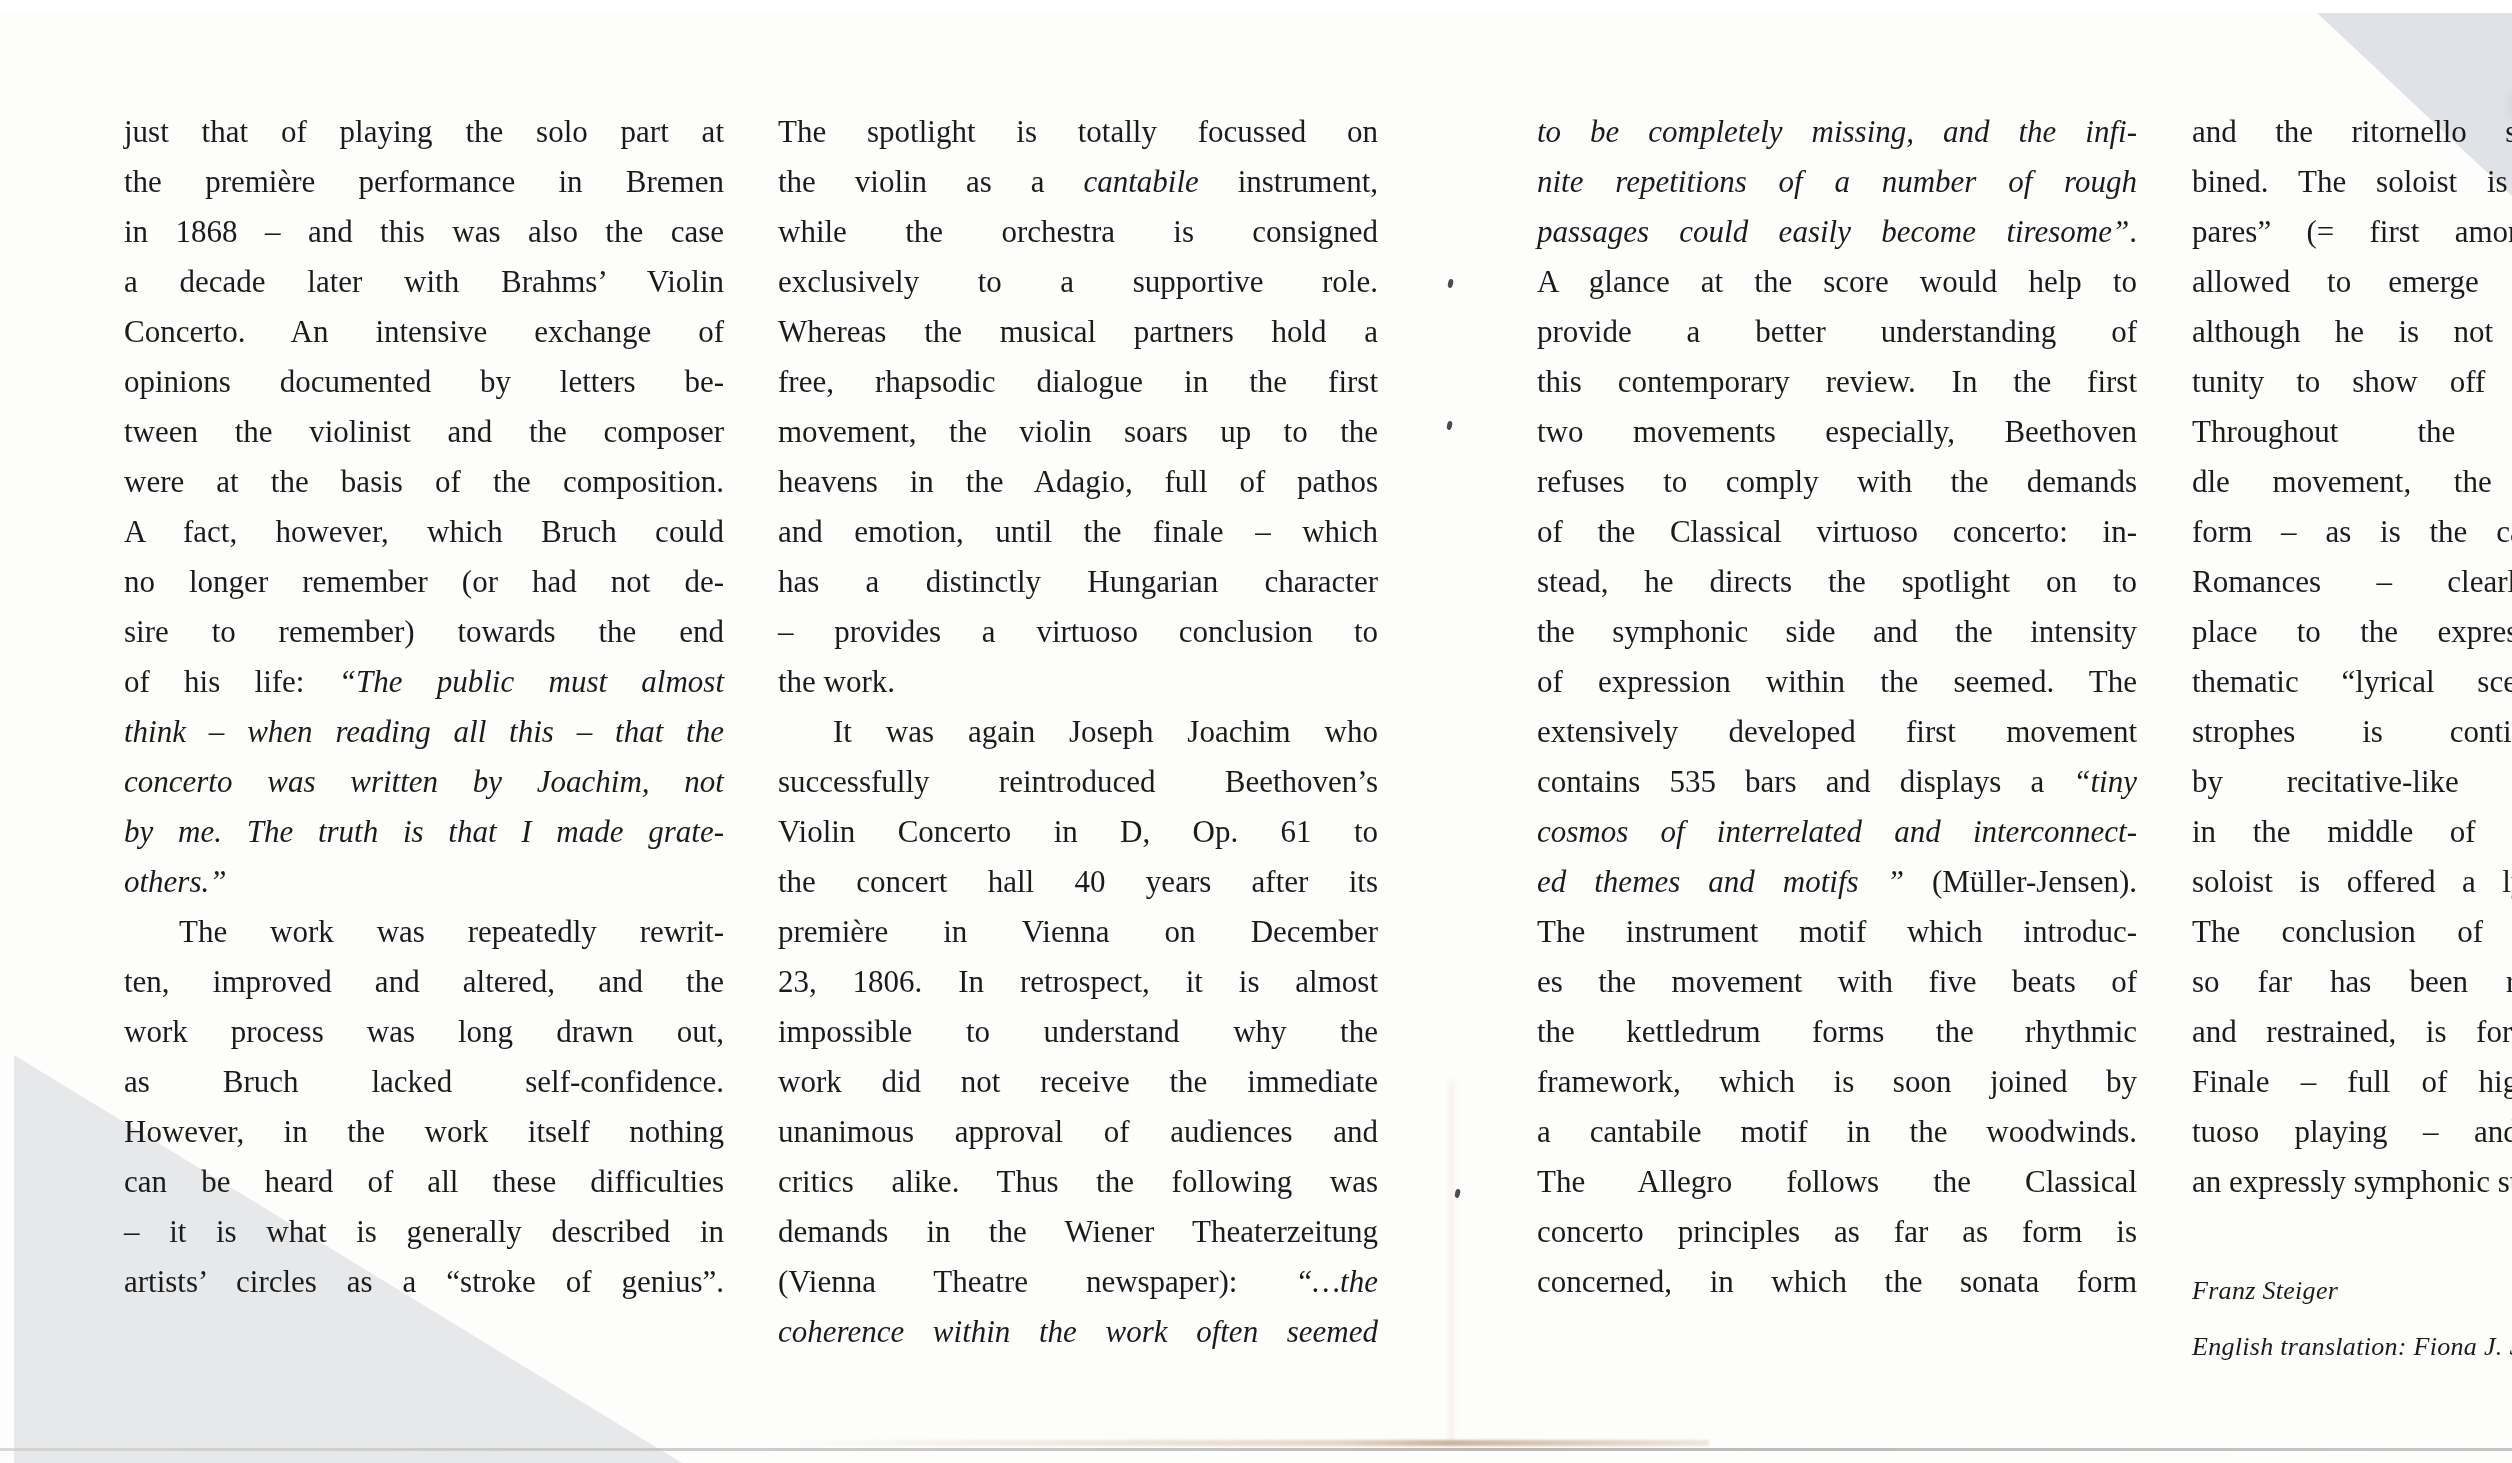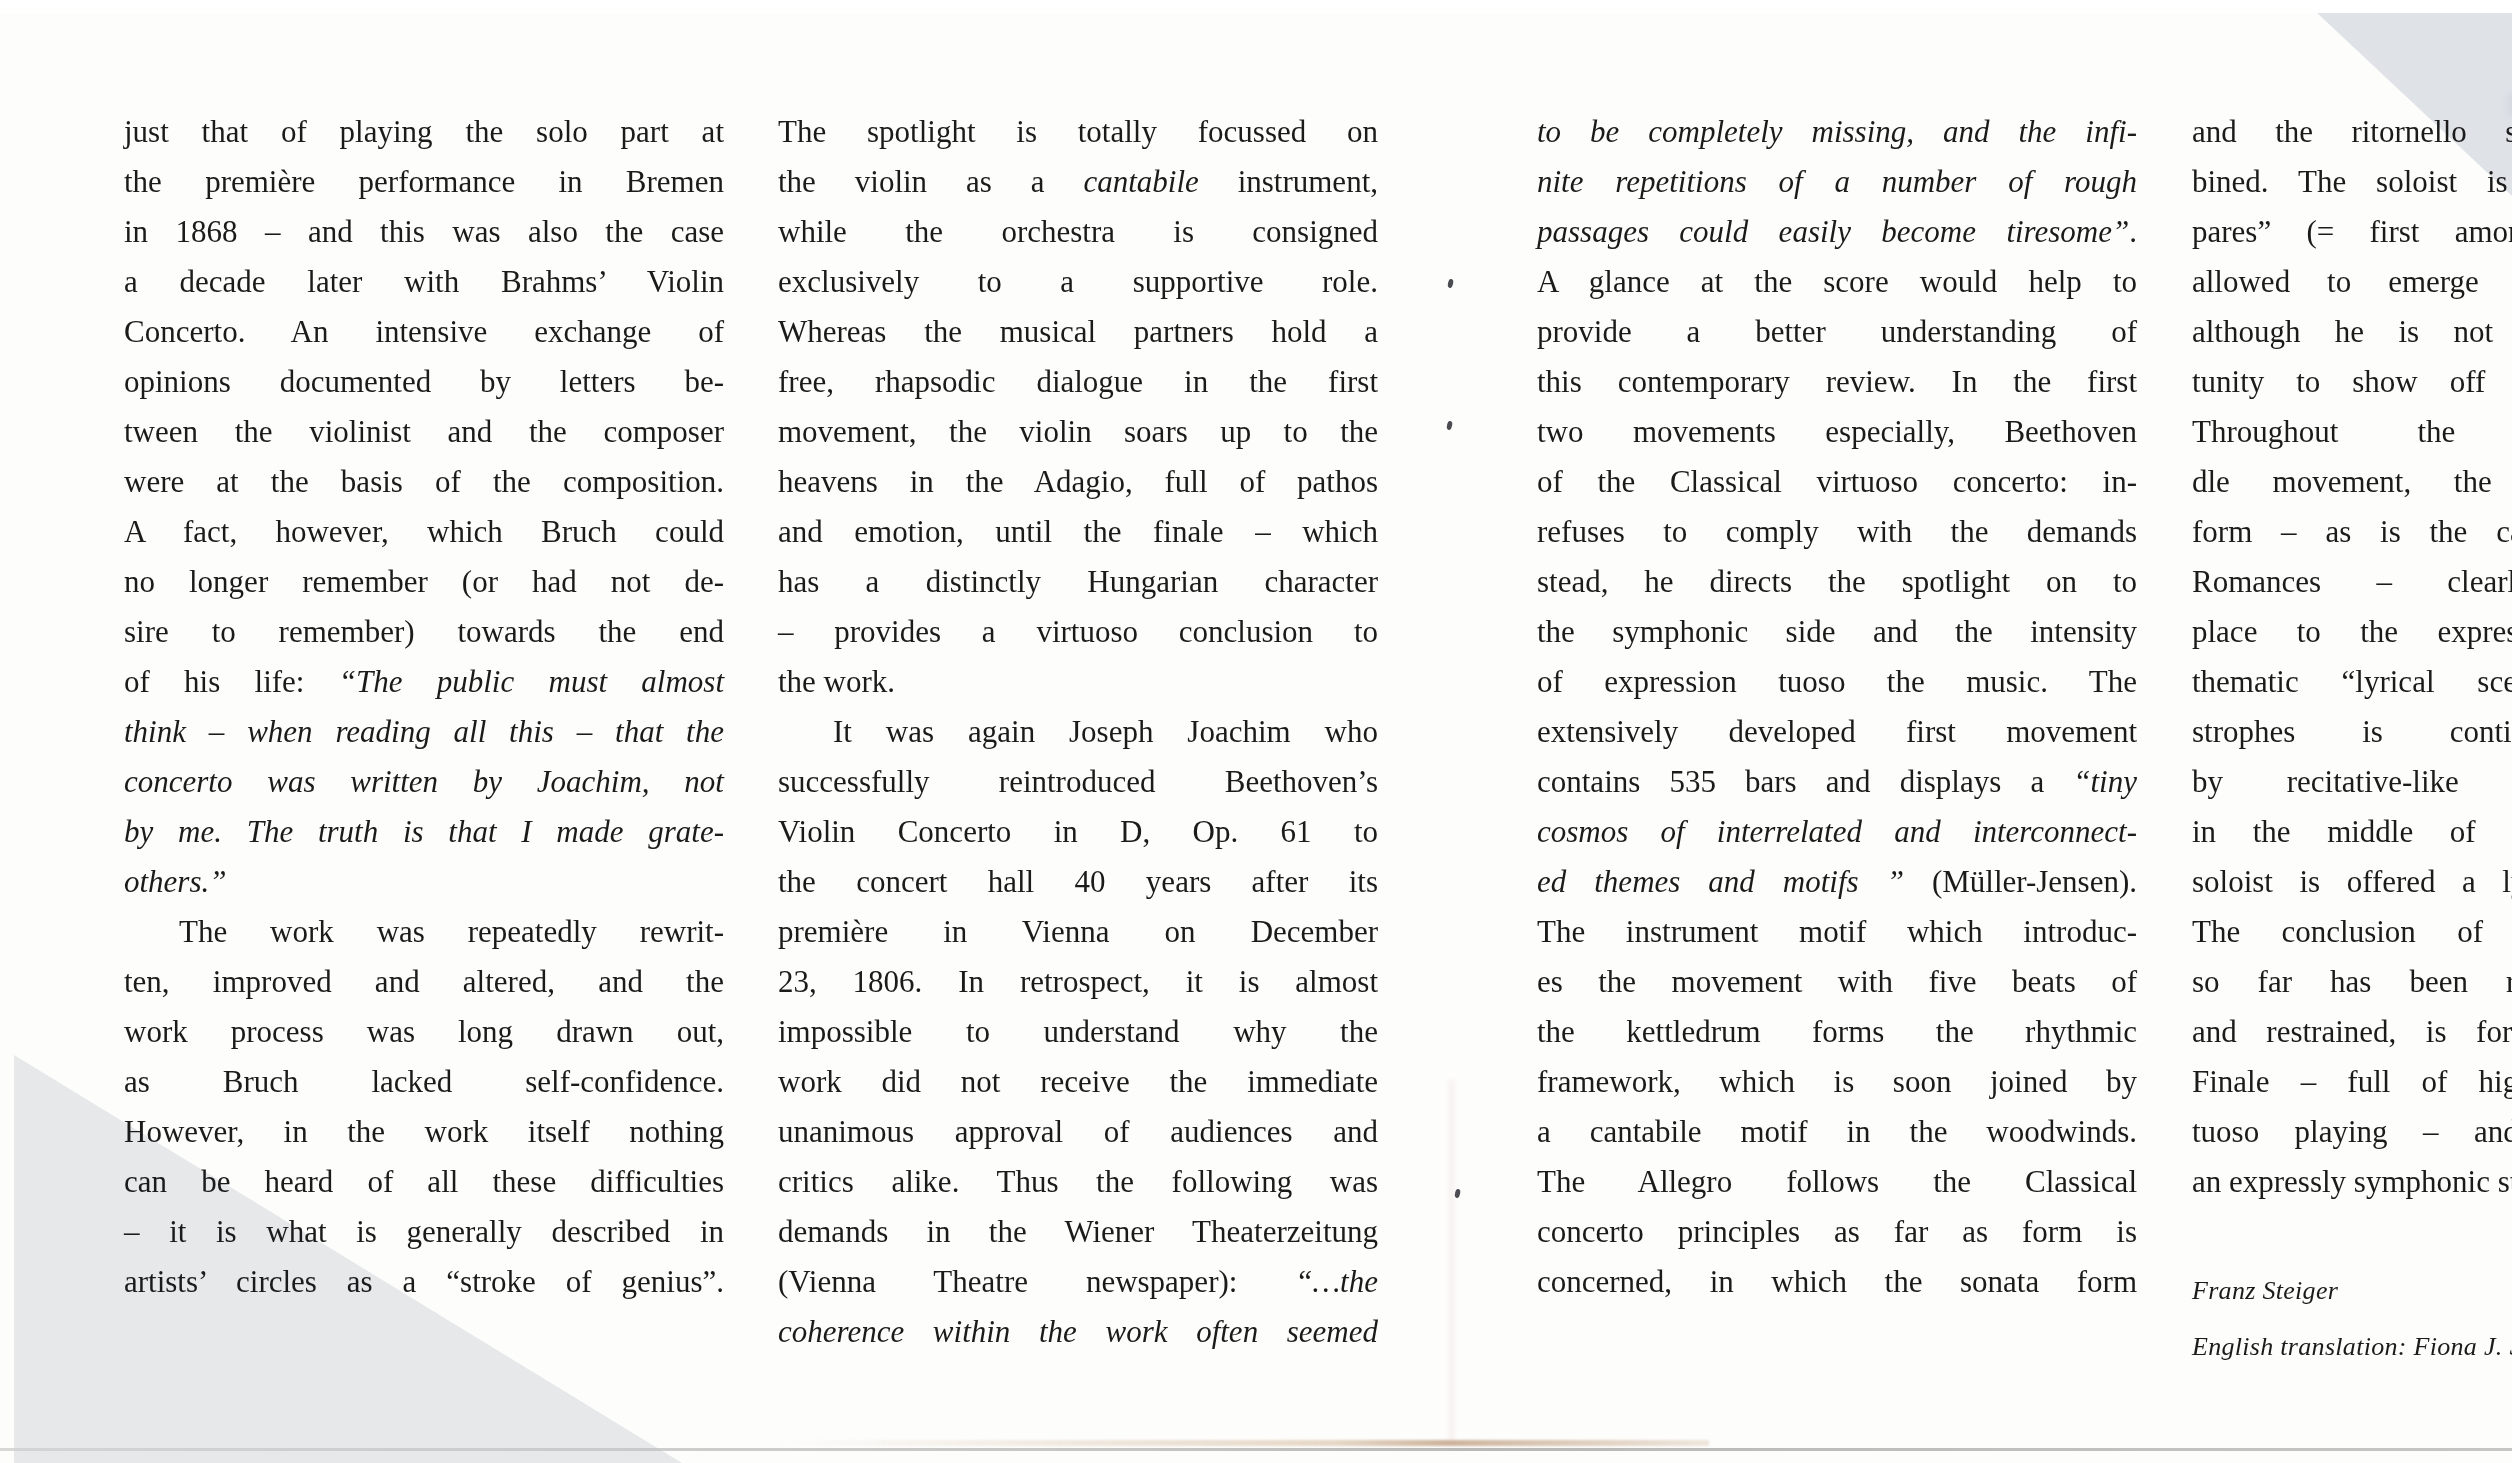--- a/index.html
+++ b/index.html
@@ -139,25 +139,25 @@
       <div class="line"><i>coherence within the work often seemed</i></div>
     </div>
   <div class="col" data-col="2">
       <div class="line"><i>to be completely missing, and the infi-</i></div>
       <div class="line"><i>nite repetitions of a number of rough</i></div>
       <div class="line"><i>passages could easily become tiresome”</i><span>.</span></div>
       <div class="line"><span>A glance at the score would help to</span></div>
       <div class="line"><span>provide a better understanding of</span></div>
       <div class="line"><span>this contemporary review. In the first</span></div>
       <div class="line"><span>two movements especially, Beethoven</span></div>
+      <div class="line"><span>refuses to comply with the demands</span></div>
       <div class="line"><span>of the Classical virtuoso concerto: in-</span></div>
-      <div class="line"><span>refuses to comply with the demands</span></div>
       <div class="line"><span>stead, he directs the spotlight on to</span></div>
       <div class="line"><span>the symphonic side and the intensity</span></div>
-      <div class="line"><span>of expression tuoso the music. The</span></div>
+      <div class="line"><span>of expression within the seemed. The</span></div>
       <div class="line"><span>extensively developed first movement</span></div>
       <div class="line"><span>contains 535 bars and displays a </span><i>“tiny</i></div>
       <div class="line"><i>cosmos of interrelated and interconnect-</i></div>
       <div class="line"><i>ed themes and motifs ”</i><span> (Müller-Jensen).</span></div>
       <div class="line"><span>The instrument motif which introduc-</span></div>
       <div class="line"><span>es the movement with five beats of</span></div>
       <div class="line"><span>the kettledrum forms the rhythmic</span></div>
       <div class="line"><span>framework, which is soon joined by</span></div>
       <div class="line"><span>a cantabile motif in the woodwinds.</span></div>
       <div class="line"><span>The Allegro follows the Classical</span></div>

